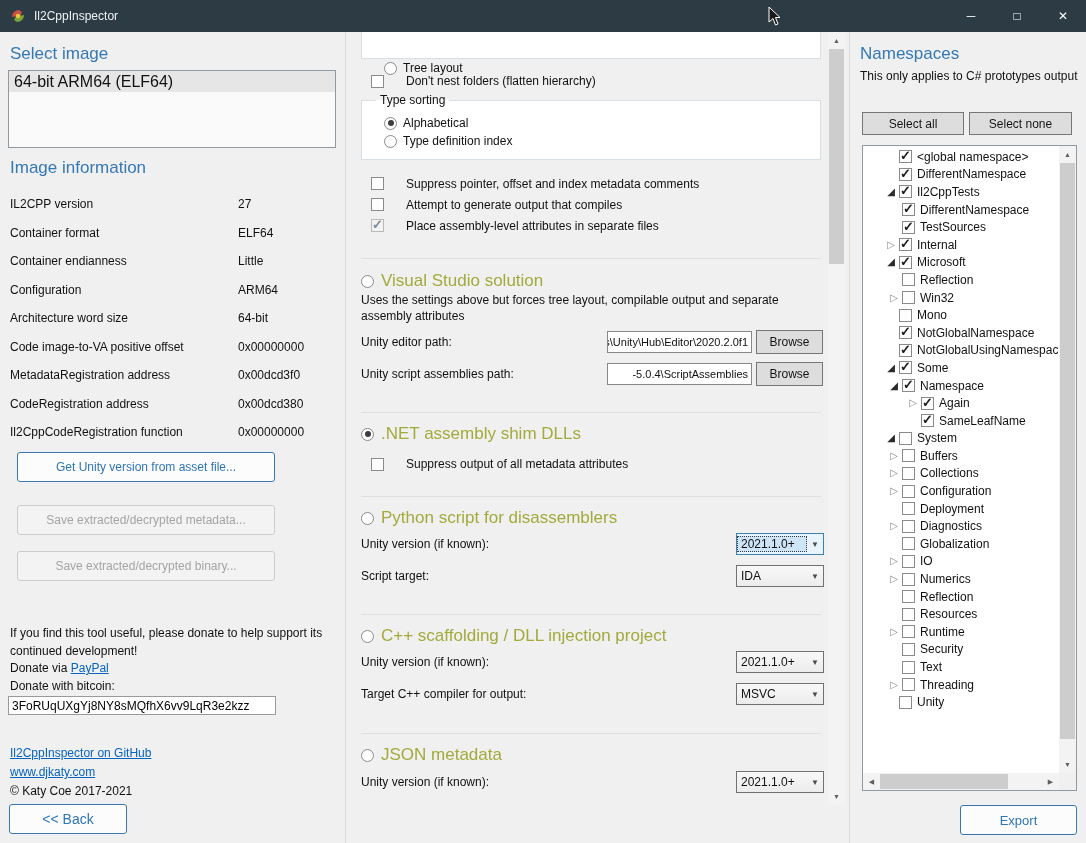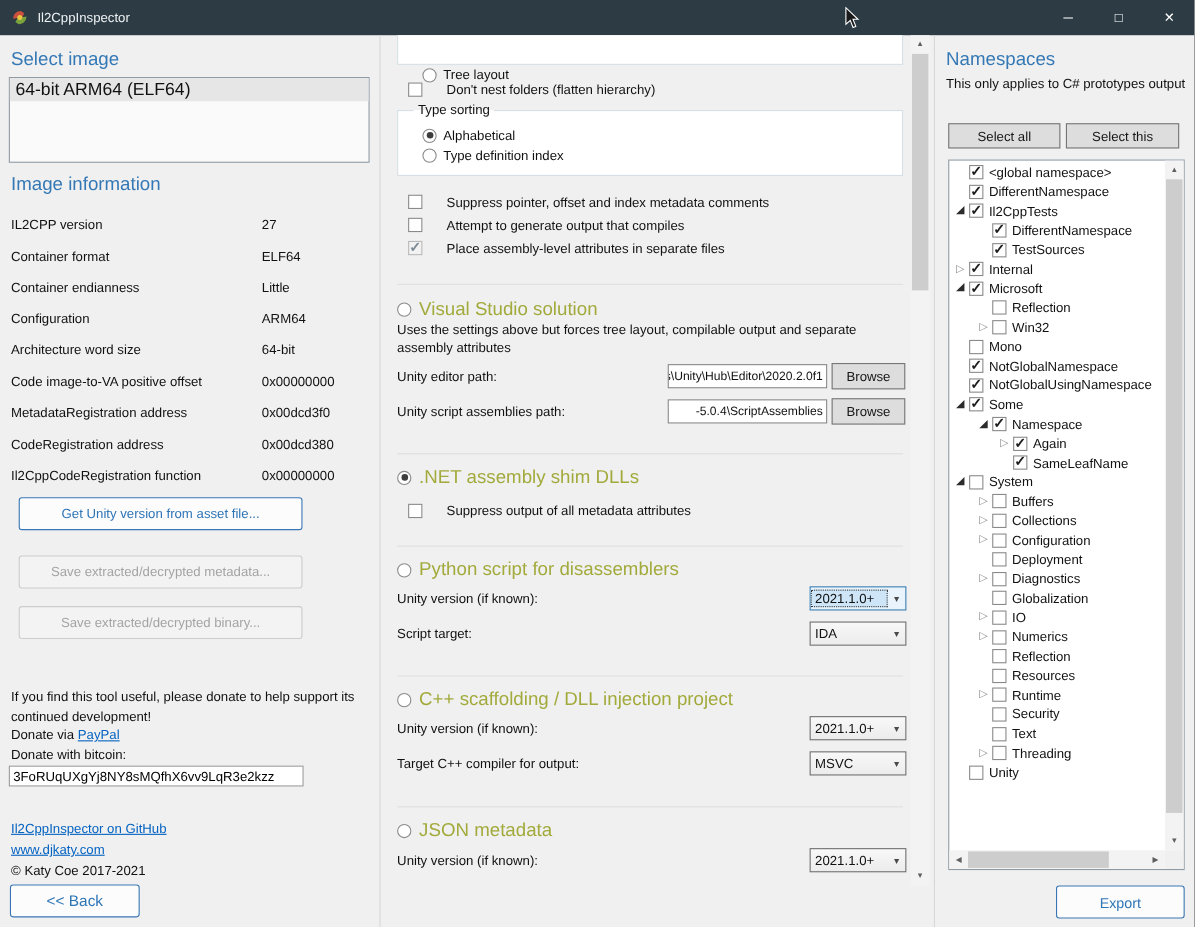--- a/index.html
+++ b/index.html
@@ -93,21 +93,21 @@
   .sb-thumb{position:absolute;left:1px;right:1px;background:#cdcdcd;}
   .sb-thumb-h{position:absolute;top:1px;bottom:1px;background:#cdcdcd;}
   
   .rp-sub{position:absolute;top:36px;left:10px;width:218px;line-height:17px;font-size:12px;}
   .btn-selall{position:absolute;top:80px;left:12px;width:102px;height:23px;}
   .btn-selnone{position:absolute;top:80px;left:119px;width:103px;height:23px;}
   .treebox{position:absolute;top:113px;left:12px;width:215px;height:646px;background:#fff;
            border:1px solid #8f9aa3;box-sizing:border-box;}
   .tree-content{position:absolute;left:0;top:2px;right:17px;bottom:17px;overflow:hidden;}
   .tree-row{display:flex;align-items:center;height:17.6px;font-size:12px;white-space:nowrap;cursor:default;}
-  .ind-0{padding-left:2px;} .ind-1{padding-left:23px;} .ind-2{padding-left:42px;}
+  .ind-0{padding-left:20px;} .ind-1{padding-left:23px;} .ind-2{padding-left:42px;}
   .expander{width:16px;height:16px;flex:none;font-size:10px;line-height:16px;text-align:center;color:#8a8a8a;}
   .exp-none{visibility:hidden;}
   .exp-collapsed::before{content:"▷";}
   .exp-expanded::before{content:"◢";color:#2b2b2b;}
   .tcb{margin-right:5px;}
   .tree-sbv{position:absolute;top:0;right:0;bottom:17px;width:17px;background:#f3f3f3;}
   .tree-sbh{position:absolute;left:0;right:17px;bottom:0;height:17px;background:#f3f3f3;}
   .sb-corner{position:absolute;right:0;bottom:0;width:17px;height:17px;background:#f0f0f0;}
   .btn-export{position:absolute;top:773px;left:110px;width:117px;height:30px;font-size:13px;}
 </style>
@@ -344,21 +344,21 @@
       <div class="sb-thumb" style="top:17px;height:215px;"></div>
       <span class="sb-btn arr-down" style="bottom:0;left:0;"></span>
     </div>
   </div>
 
   <div class="right-panel">
     <div class="hdr" style="top:12px;left:10px;">Namespaces</div>
     <div class="rp-sub">This only applies to C# prototypes output</div>
 
     <div class="btn-std btn-selall" style="position:absolute;">Select all</div>
-    <div class="btn-std btn-selnone" style="position:absolute;">Select this</div>
+    <div class="btn-std btn-selnone" style="position:absolute;">Select none</div>
 
     <div class="treebox">
       <div class="tree-content">
   <div class="tree-row ind-0">
     <span class="expander exp-none"></span>
     <span class="cb tcb checked"></span>
     <span class="lbl">&lt;global namespace&gt;</span>
   </div>
 
   <div class="tree-row ind-0">

